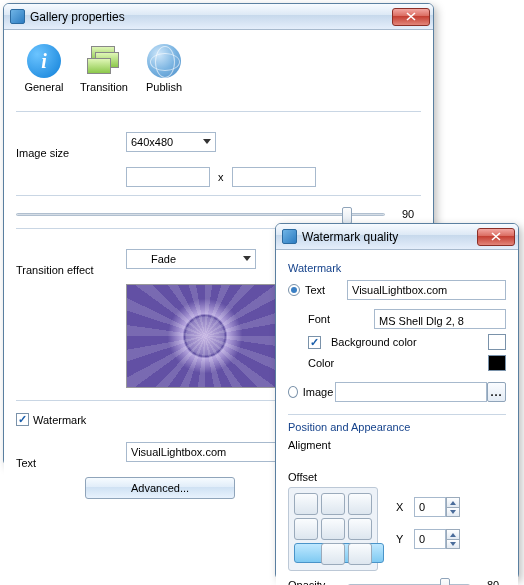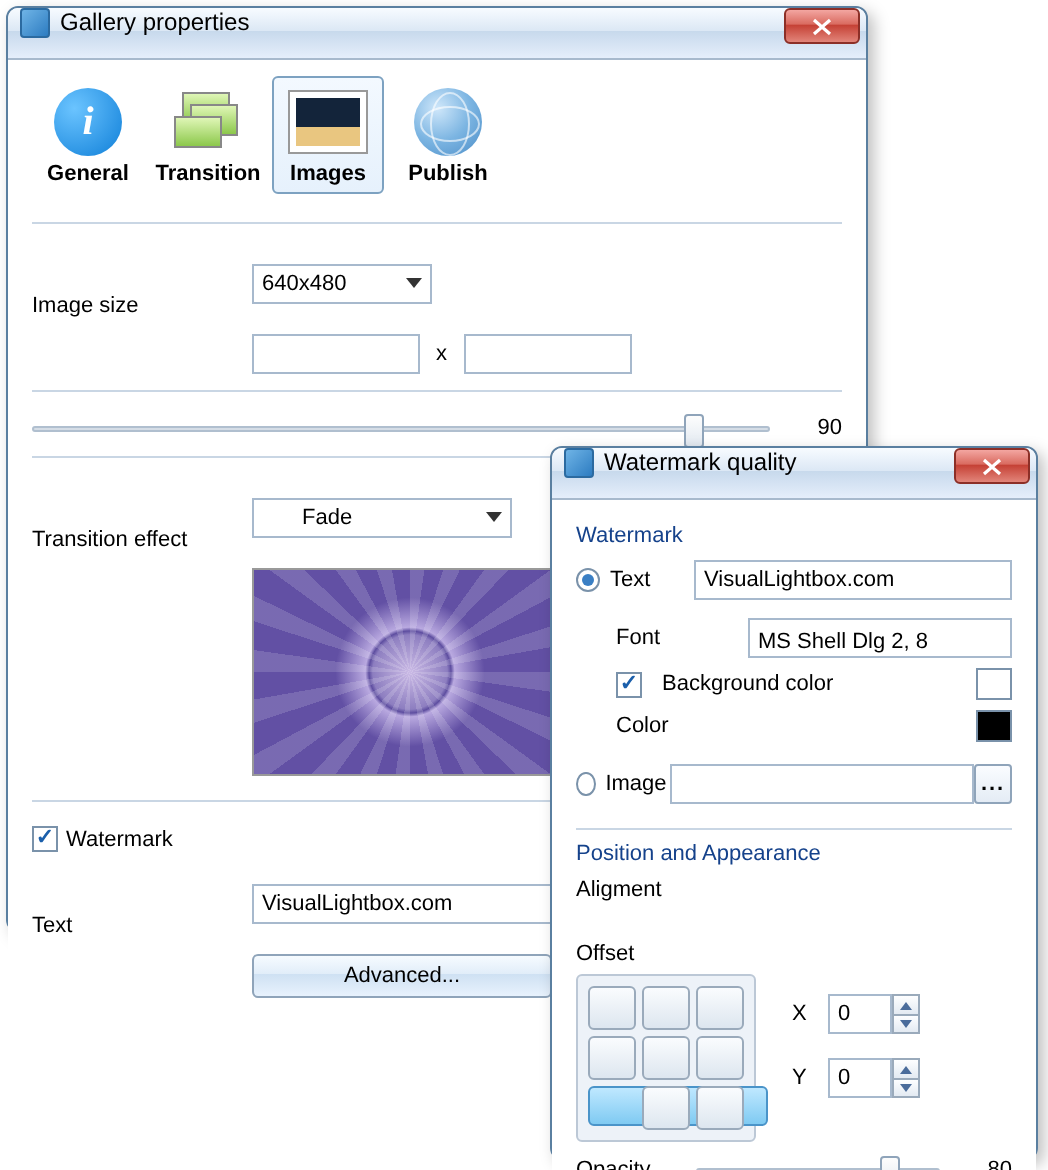--- a/index.html
+++ b/index.html
@@ -10,21 +10,21 @@
     border: 1px solid #5a7fa0;
     border-radius: 6px;
     background: #fff;
     box-shadow: 3px 3px 8px rgba(0,0,0,0.25);
   }
   .titlebar {
     height: 26px;
     background: linear-gradient(#f7fbff, #dce8f5 45%, #c7d9ec 46%, #e5eefb);
     border-bottom: 1px solid #a7b9cd;
     border-radius: 5px 5px 0 0;
-    display: flex; 
+    display: flex; align-items: center;
     padding: 0 3px 0 6px;
     font-size: 12px;
   }
   .titlebar .app-icon {
     width: 15px; height: 15px; margin-right: 5px;
     background: linear-gradient(135deg,#6fb4e6,#2d7cc1);
     border: 1px solid #2b6aa0; border-radius: 2px;
   }
   .titlebar .title { flex: 1; }
   .close-btn {
@@ -39,21 +39,21 @@
   .content { padding: 8px 12px 12px 12px; background:#fff; border-radius:0 0 5px 5px;}
 
   
   .tab-row { display:flex; gap:4px; margin-bottom:14px;}
   .tab {
     width: 56px; text-align:center; padding:4px 0 3px 0;
     border:1px solid transparent; border-radius:3px;
   }
   .tab.selected { border-color:#7da2c1; background:linear-gradient(#f3f9ff,#e6f1fc);}
   .tab .ico { width:40px;height:36px;margin:0 auto 2px auto;display:flex;align-items:center;justify-content:center;}
-  .tab-label { font-size:11px; color:#000;font-weight:bold; }
+  .tab-label { font-size:11px; color:#000; }
 
   .ico-general { width:34px;height:34px;border-radius:50%;background:radial-gradient(circle at 30% 30%, #6bc4ff,#0f7fd8);display:flex;align-items:center;justify-content:center;color:#fff;font-family:Georgia,serif;font-style:italic;font-size:20px;font-weight:bold;}
   .ico-thumbs { width:34px;height:30px;position:relative;}
   .ico-thumbs span{position:absolute;width:24px;height:16px;border:1px solid #888;background:linear-gradient(#dff6b6,#8cc84b);}
   .ico-thumbs span:nth-child(1){left:4px;top:0;}
   .ico-thumbs span:nth-child(2){left:8px;top:6px;}
   .ico-thumbs span:nth-child(3){left:0;top:12px;}
   .ico-images { width:40px;height:32px;border:1px solid #999;background:#fff;padding:3px;}
   .ico-images div{width:100%;height:100%;background:linear-gradient(#13243a 60%, #e9c680 60%);}
   .ico-publish { width:34px;height:34px;border-radius:50%;background:radial-gradient(circle at 35% 30%, #cfe7fa,#7cb5e2,#4a8cc7);position:relative;}
@@ -69,21 +69,21 @@
     border:1px solid #a7b9cd; background:#fff; height:20px; padding:1px 4px; font-size:11px;
   }
   .sel { width:90px; display:flex;align-items:center;justify-content:space-between;}
   .chev { width:0;height:0;border-left:4px solid transparent;border-right:4px solid transparent;border-top:5px solid #333;}
   .txt { width:84px; }
   .txt.wide { width:150px; }
   .size-x { margin:0 8px; }
 
   .slider-track { flex:1; height:3px; background:#d5dde6; border:1px solid #b0bfcf; border-radius:2px; position:relative; margin-right:10px;}
   .slider-thumb { position:absolute; top:-7px; width:10px; height:17px; background:linear-gradient(#fdfdfd,#e2e9f1); border:1px solid #8fa4ba; border-radius:2px;}
-  .slider-val { width:26px; text-align:right;}
+  .slider-val { width:26px; text-align:center;}
 
   .preview {
     width:158px;height:104px;border:1px solid #999;margin-left:110px;
     background: radial-gradient(circle at 50% 50%, #cbbbe6 0%, #8d7ec0 20%, #5e4ea0 22%, #b9a9e0 24%, #6250a4 40%),
                 linear-gradient(135deg,#6b9a3a 0%, #3d5d1b 100%);
     position:relative; overflow:hidden;
   }
   .preview::after{content:"";position:absolute;inset:0;background:
      repeating-conic-gradient(from 0deg at 50% 50%, rgba(255,255,255,.15) 0deg 8deg, transparent 8deg 18deg);}
 
@@ -145,28 +145,20 @@
       <div class="tab">
         <div class="ico">
             <div class="ico-thumbs">
               <span></span>
               <span></span>
               <span></span>
             </div>
           </div>
         <div class="tab-label">Transition</div>
       </div>
-      <div class="tab selected">
-        <div class="ico">
-            <div class="ico-images">
-              <div></div>
-            </div>
-          </div>
-        <div class="tab-label">Images</div>
-      </div>
       <div class="tab">
         <div class="ico">
             <div class="ico-publish"></div>
           </div>
         <div class="tab-label">Publish</div>
       </div>
     </div>
     <div class="hr"></div>
 
     <div class="row">
@@ -202,21 +194,21 @@
     <div class="hr" style="margin-top:12px;"></div>
 
     <div class="row">
       <span class="chk checked"></span>
       <span>Watermark</span>
     </div>
     <div class="row">
       <span class="lbl">Text</span>
       <input class="txt wide" value="VisualLightbox.com" style="">
     </div>
-    <div class="row" style="margin-left:110px;">
+    <div class="row" style="margin-left:69px;">
       <div class="btn" style="width:150px;">
         <span>Advanced...</span>
       </div>
     </div>
   </div>
 </div>
 
 <div class="window" style="left:275px;top:223px;width:244px;height:357px;">
   <div class="titlebar">
     <div class="app-icon"></div>

